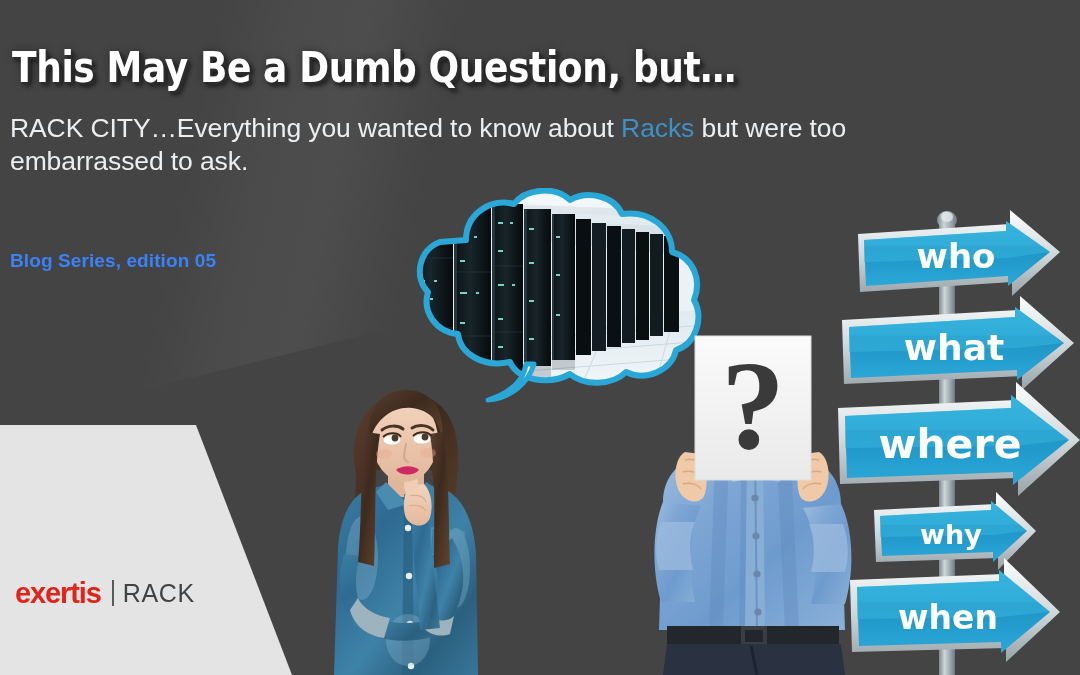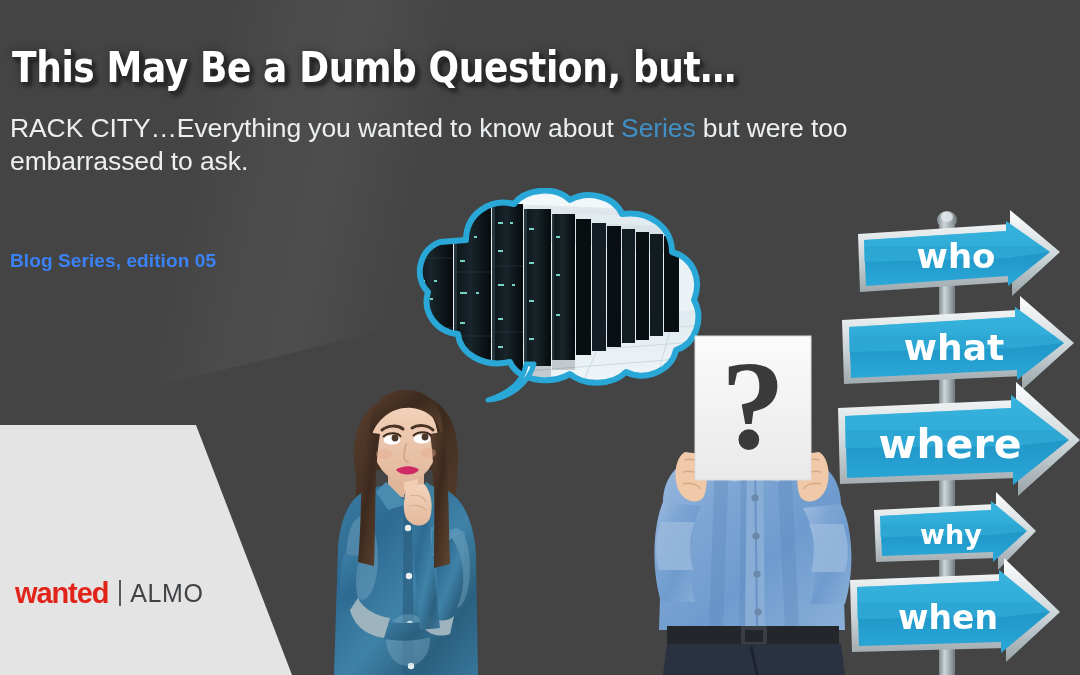--- a/index.html
+++ b/index.html
@@ -496,24 +496,24 @@
         <path d="M19,387 L161,381 L161,370 L212,412 L163,453 L163,442 L21,446 Z" fill="url(#arrowG)"></path>
         <path d="M19,387 L161,381 L161,370 L212,412 L163,417 L19,419 Z" fill="#39b4de" opacity=".55"></path>
         <text x="110" y="429" font-size="33" font-weight="bold" fill="#ffffff" text-anchor="middle" font-family="&quot;DejaVu Sans&quot;,sans-serif">when</text>
       </g>
     </svg>
   </div>
 
   <div class="headline">This May Be a Dumb Question, but…</div>
 
   <div class="subhead">
-    <span>RACK CITY…Everything you wanted to know about </span><span class="accent">Series</span><span> but were too embarrassed to ask.</span>
+    <span>RACK CITY…Everything you wanted to know about </span><span class="accent">Racks</span><span> but were too embarrassed to ask.</span>
   </div>
 
   <div class="edition">Blog Series, edition 05</div>
 
   <div class="logo">
-    <span class="logo-exertis">wanted</span>
+    <span class="logo-exertis">exertis</span>
     <span class="logo-bar"></span>
-    <span class="logo-almo">ALMO</span>
+    <span class="logo-almo">RACK</span>
   </div>
 
 </div>
 
 </body></html>

